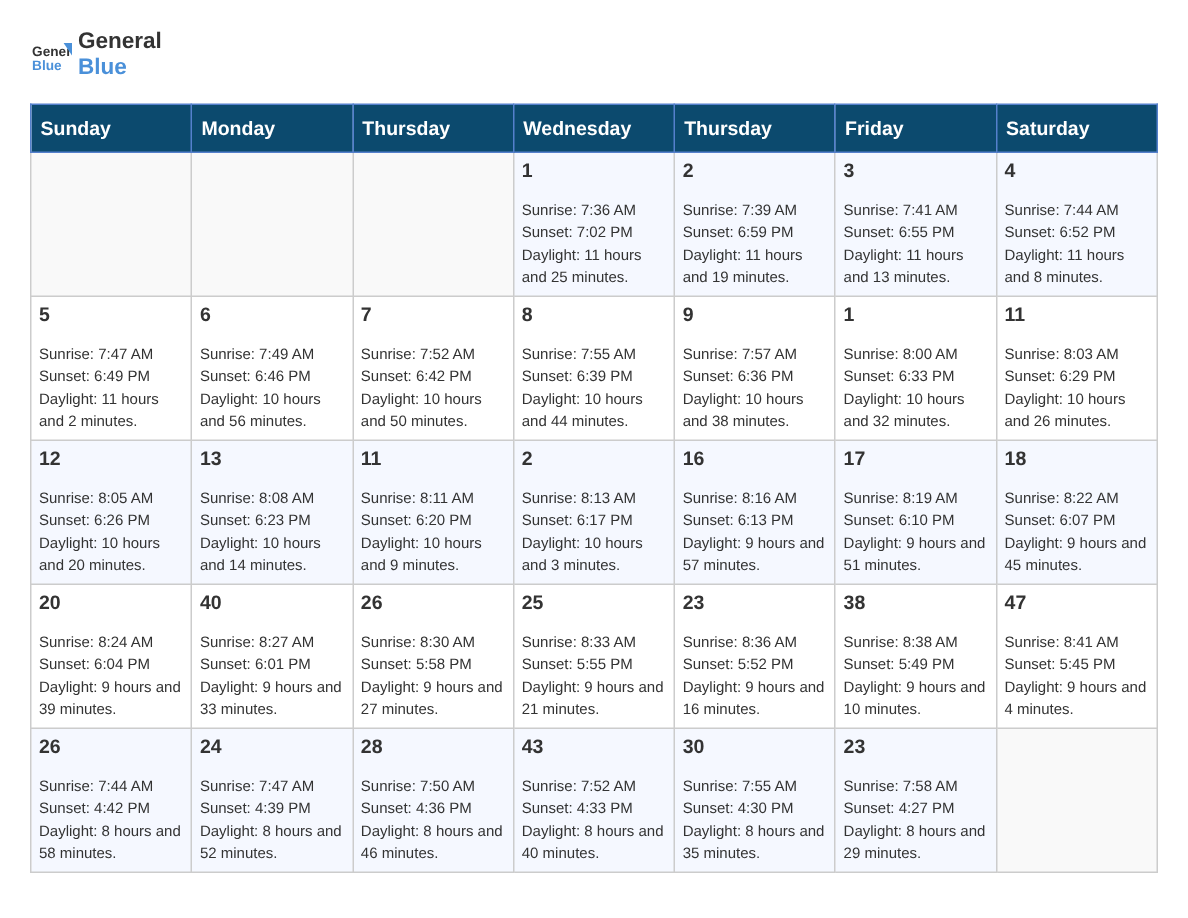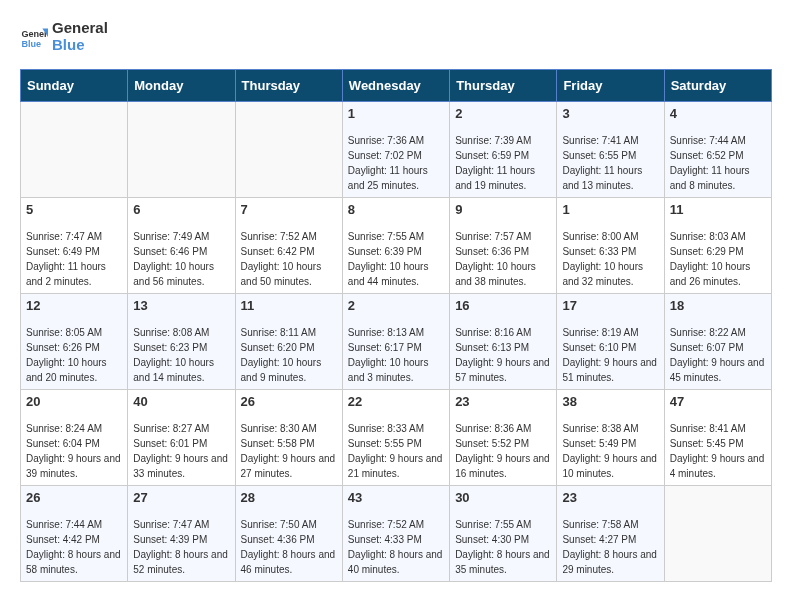--- a/index.html
+++ b/index.html
@@ -204,21 +204,21 @@
         </td>
         <td>
           <span class="day-number">40</span>
           <div class="day-info">Sunrise: 8:27 AM<br>Sunset: 6:01 PM<br>Daylight: 9 hours and 33 minutes.</div>
         </td>
         <td>
           <span class="day-number">26</span>
           <div class="day-info">Sunrise: 8:30 AM<br>Sunset: 5:58 PM<br>Daylight: 9 hours and 27 minutes.</div>
         </td>
         <td>
-          <span class="day-number">22</span>
+          <span class="day-number">25</span>
           <div class="day-info">Sunrise: 8:33 AM<br>Sunset: 5:55 PM<br>Daylight: 9 hours and 21 minutes.</div>
         </td>
         <td>
           <span class="day-number">23</span>
           <div class="day-info">Sunrise: 8:36 AM<br>Sunset: 5:52 PM<br>Daylight: 9 hours and 16 minutes.</div>
         </td>
         <td>
           <span class="day-number">38</span>
           <div class="day-info">Sunrise: 8:38 AM<br>Sunset: 5:49 PM<br>Daylight: 9 hours and 10 minutes.</div>
         </td>
@@ -226,21 +226,21 @@
           <span class="day-number">47</span>
           <div class="day-info">Sunrise: 8:41 AM<br>Sunset: 5:45 PM<br>Daylight: 9 hours and 4 minutes.</div>
         </td>
       </tr>
       <tr>
         <td>
           <span class="day-number">26</span>
           <div class="day-info">Sunrise: 7:44 AM<br>Sunset: 4:42 PM<br>Daylight: 8 hours and 58 minutes.</div>
         </td>
         <td>
-          <span class="day-number">27</span>
+          <span class="day-number">24</span>
           <div class="day-info">Sunrise: 7:47 AM<br>Sunset: 4:39 PM<br>Daylight: 8 hours and 52 minutes.</div>
         </td>
         <td>
           <span class="day-number">28</span>
           <div class="day-info">Sunrise: 7:50 AM<br>Sunset: 4:36 PM<br>Daylight: 8 hours and 46 minutes.</div>
         </td>
         <td>
           <span class="day-number">43</span>
           <div class="day-info">Sunrise: 7:52 AM<br>Sunset: 4:33 PM<br>Daylight: 8 hours and 40 minutes.</div>
         </td>

